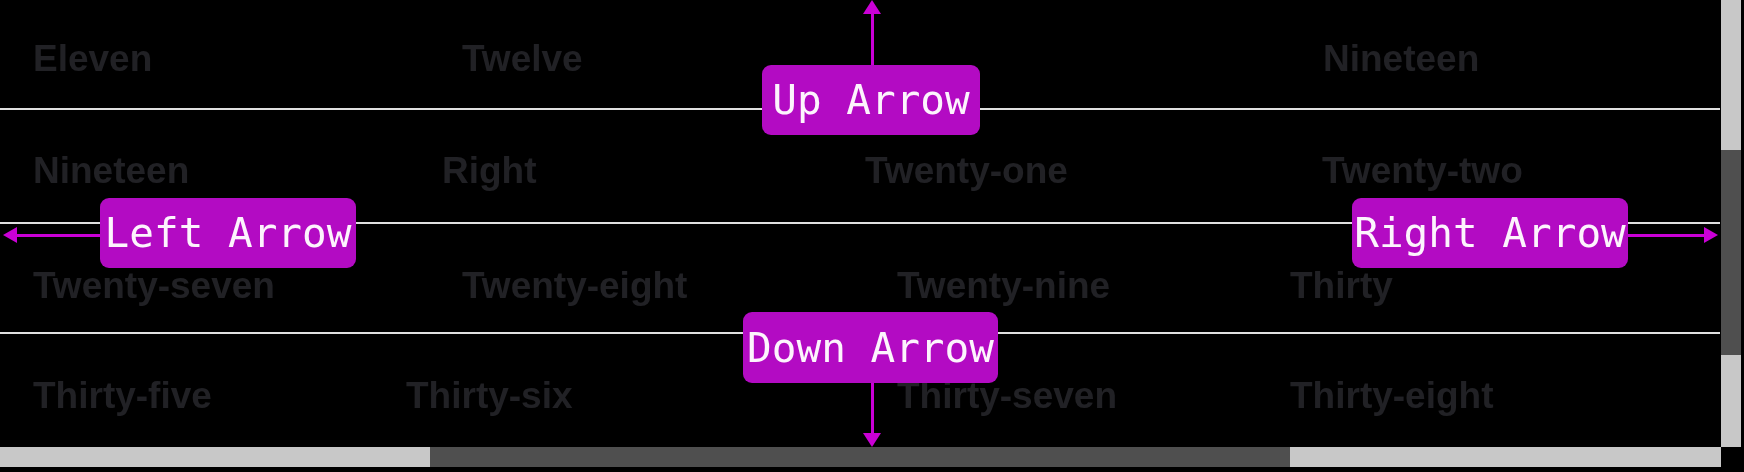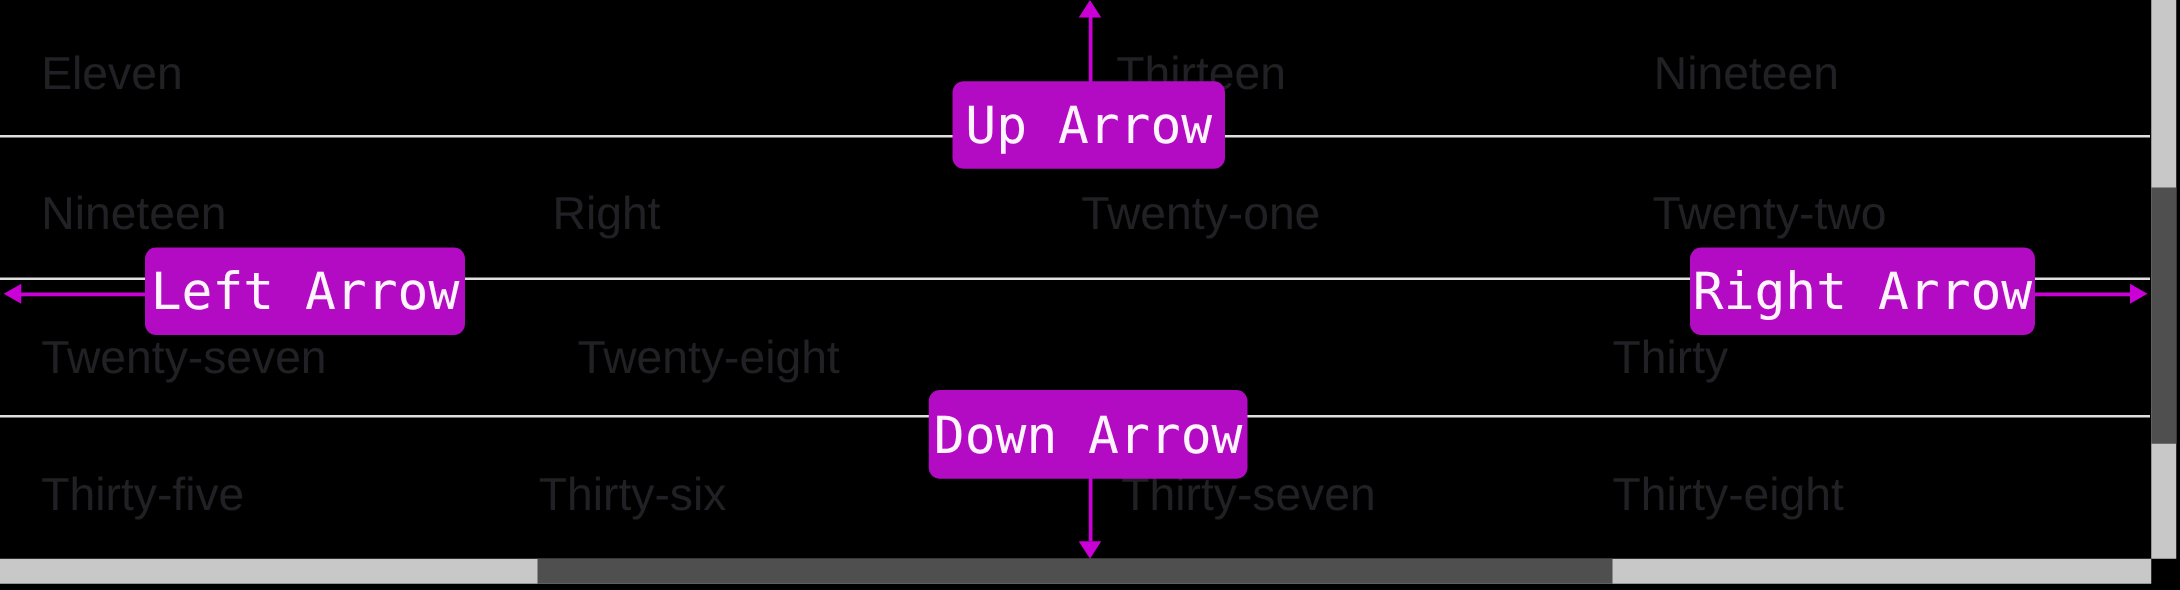--- a/index.html
+++ b/index.html
@@ -9,21 +9,21 @@
     height: 472px;
     background: var(--background, #000);
     overflow: hidden;
     font-family: "Liberation Sans", sans-serif;
   }
   
   .cell {
     position: absolute;
     font-size: 37px;
     line-height: 37px;
-    font-weight: 400;
+    font-weight: 700;
     color: var(--cell-text, #212125);
     white-space: nowrap;
   }
   
   .rowline {
     position: absolute;
     left: 0;
     width: 1720px;
     height: 2px;
     background: var(--row-line, #e0e0e0);
@@ -77,48 +77,49 @@
     width: 860px; height: 20px;
     background: var(--scrollbar-thumb, #4f4f4f);
   }
 </style>
 </head>
 <body>
 
 <div class="screen">
 
   <span class="cell" style="left:33px;   top:40px;">Eleven</span>
-  <span class="cell" style="left:893px;  top:40px;">Thirteen</span>
+  <span class="cell" style="left:462px;  top:40px;">Twelve</span>
   <span class="cell" style="left:1323px; top:40px;">Nineteen</span>
 
   <span class="cell" style="left:33px;   top:152px;">Nineteen</span>
   <span class="cell" style="left:442px;  top:152px;">Right</span>
   <span class="cell" style="left:865px;  top:152px;">Twenty-one</span>
   <span class="cell" style="left:1322px; top:152px;">Twenty-two</span>
 
   <span class="cell" style="left:33px;   top:267px;">Twenty-seven</span>
   <span class="cell" style="left:462px;  top:267px;">Twenty-eight</span>
+  <span class="cell" style="left:897px;  top:267px;">Twenty-nine</span>
   <span class="cell" style="left:1290px; top:267px;">Thirty</span>
 
   <span class="cell" style="left:33px;   top:377px;">Thirty-five</span>
-  <span class="cell" style="left:406px;  top:377px;margin-left:25px;">Thirty-six</span>
+  <span class="cell" style="left:406px;  top:377px;">Thirty-six</span>
   <span class="cell" style="left:897px;  top:377px;">Thirty-seven</span>
   <span class="cell" style="left:1290px; top:377px;">Thirty-eight</span>
 
   <div class="rowline" style="top:108px;"></div>
   <div class="rowline" style="top:222px;"></div>
   <div class="rowline" style="top:332px;"></div>
 
   <div class="ann-head head-up" style="left:863px; top:0;"></div>
   <div class="ann-line" style="left:871px; top:13px; width:3px; height:53px;"></div>
   <div class="ann-label" style="left:762px; top:65px; width:218px; height:70px;">Up Arrow</div>
 
   <div class="ann-head head-left" style="left:3px; top:227px;"></div>
   <div class="ann-line" style="left:14px; top:234px; width:104px; height:3px;"></div>
-  <div class="ann-label" style="left:116px; top:198px; width:256px; height:70px;">Left Arrow</div>
+  <div class="ann-label" style="left:100px; top:198px; width:256px; height:70px;">Left Arrow</div>
 
   <div class="ann-label" style="left:1352px; top:198px; width:276px; height:70px;">Right Arrow</div>
   <div class="ann-line" style="left:1626px; top:234px; width:79px; height:3px;"></div>
   <div class="ann-head head-right" style="left:1704px; top:227px;"></div>
 
   <div class="ann-label" style="left:743px; top:312px; width:255px; height:71px;text-align:right;">Down Arrow</div>
   <div class="ann-line" style="left:871px; top:382px; width:3px; height:51px;"></div>
   <div class="ann-head head-down" style="left:863px; top:433px;"></div>
 
   <div class="vscroll-track">

